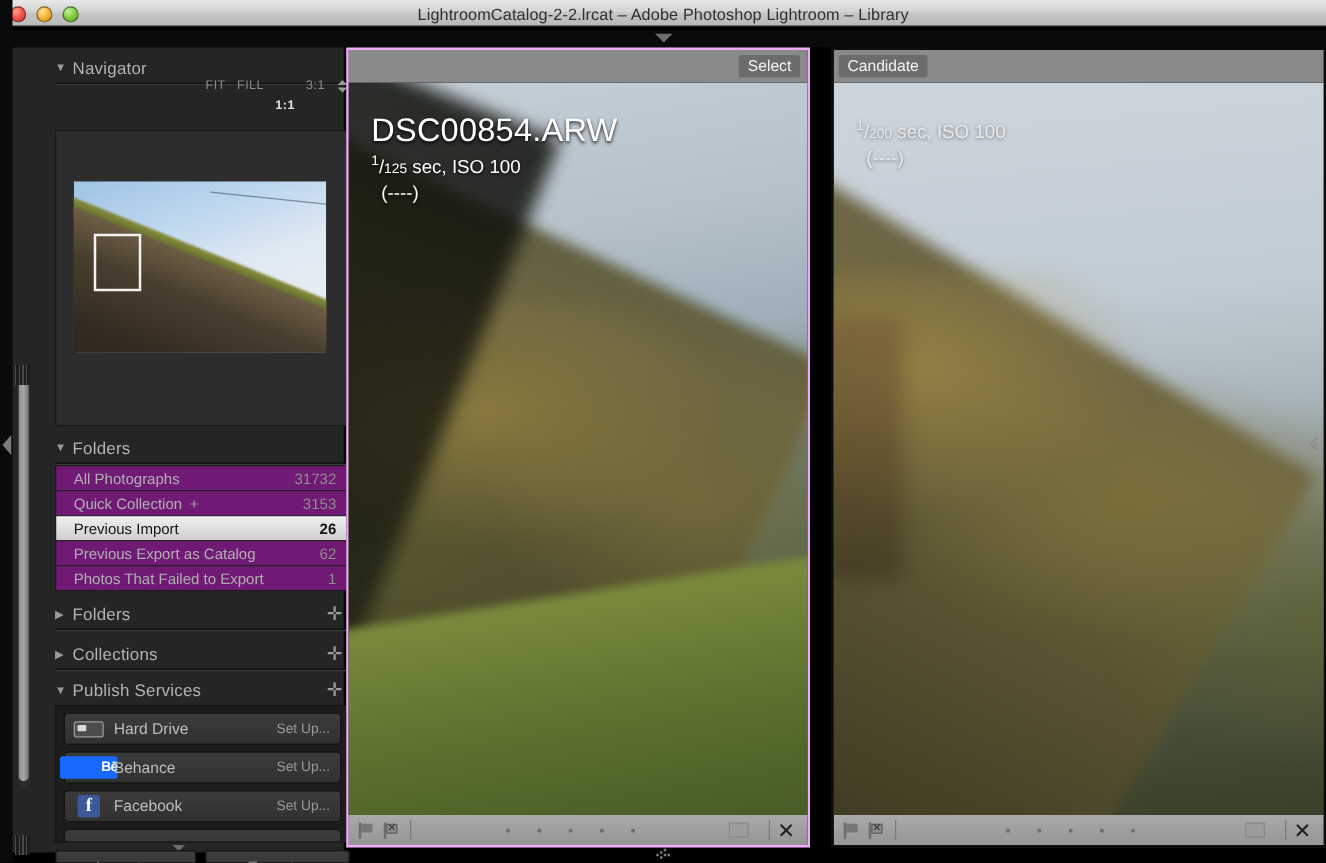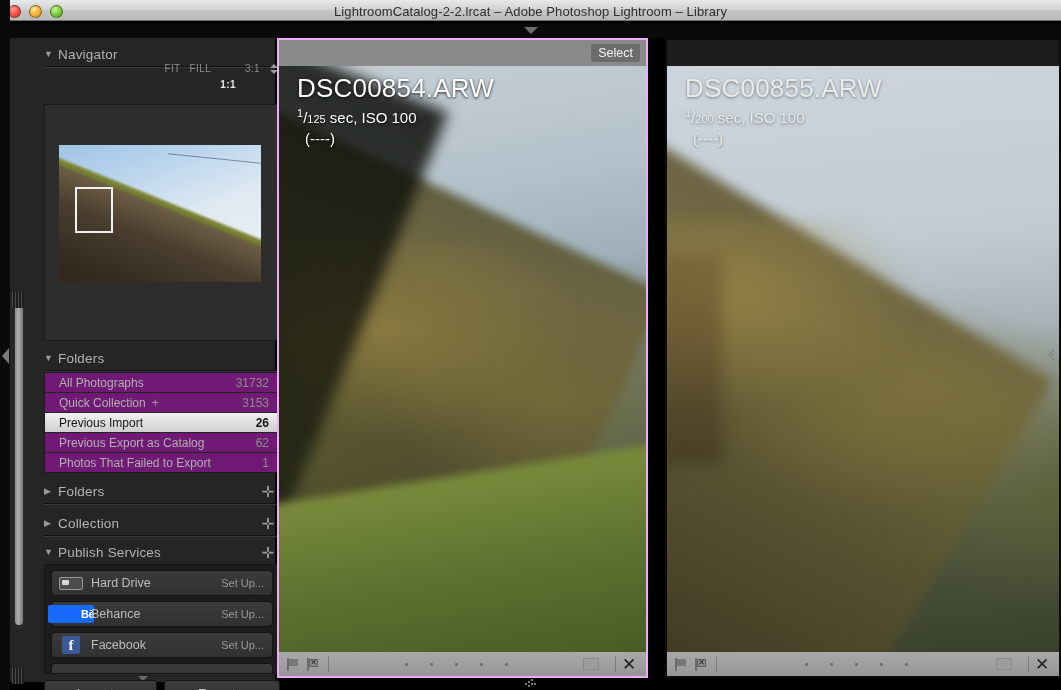--- a/index.html
+++ b/index.html
@@ -135,21 +135,21 @@
   .pr-sky{position:absolute;inset:0;background:linear-gradient(175deg,#cdd5dc 0%,#c2ccd4 30%,#aab5bb 46%,#7d8574 60%,#4e5640 80%,#39402a 100%);}
   .pr-hill{position:absolute;left:-30%;top:2%;width:150%;height:120%;transform:rotate(31deg);transform-origin:0 0;
            background:linear-gradient(175deg,#6a6344 0%,#756a42 14%,#5b5532 34%,#423e25 60%,#282818 88%);filter:blur(6px);}
   .pr-canopy{position:absolute;left:-12%;top:26%;width:130%;height:66%;
              background:radial-gradient(55% 42% at 20% 20%,rgba(158,138,70,.72),rgba(0,0,0,0) 70%),
                         radial-gradient(52% 40% at 55% 48%,rgba(126,114,58,.7),rgba(0,0,0,0) 72%),
                         radial-gradient(48% 40% at 85% 72%,rgba(96,98,50,.7),rgba(0,0,0,0) 72%);filter:blur(7px);}
   .pr-trunk{position:absolute;left:-2%;top:32%;width:16%;height:36%;
             background:linear-gradient(180deg,rgba(120,96,56,.75),rgba(60,50,28,.6));filter:blur(8px);}
 
-  .meta{position:absolute;left:18px;top:34px;z-index:5;color:#fff;
+  .meta{position:absolute;left:18px;top:50px;z-index:5;color:#fff;
         text-shadow:0 1px 3px rgba(0,0,0,.85);}
   .meta .fn{font-size:26px;letter-spacing:.2px;line-height:1.08;}
   .meta .ex{font-size:15px;margin-top:5px;}
   .meta .ex sup{font-size:11px;vertical-align:super;}
   .meta .ex sub{font-size:11px;vertical-align:baseline;}
   .meta .dash{font-size:15px;margin-top:4px;margin-left:8px;}
   .meta.dim{color:#e9eaea;text-shadow:0 1px 3px rgba(0,0,0,.45);}
 
   
   .ptool{position:absolute;left:0;bottom:0;width:100%;height:24px;
@@ -250,21 +250,21 @@
     </div>
 
     <div class="phead" style="top:441px;">
       <span class="ptri">▶</span>
       <span class="ptitle">Folders</span>
       <span class="plus">✛</span>
     </div>
 
     <div class="phead" style="top:473px;">
       <span class="ptri">▶</span>
-      <span class="ptitle">Collection</span>
+      <span class="ptitle">Collections</span>
       <span class="plus">✛</span>
     </div>
 
     <div class="phead" style="top:502px;">
       <span class="ptri">▼</span>
       <span class="ptitle">Publish Services</span>
       <span class="plus">✛</span>
     </div>
 
     <div class="psbox">
@@ -346,22 +346,24 @@
       </div>
     </div>
 
     <div class="pane pane-r">
       <div class="photo">
         <div class="pr-sky"></div>
         <div class="pr-hill"></div>
         <div class="pr-canopy"></div>
         <div class="pr-trunk"></div>
       </div>
+      <div class="panehdr">
+        <span class="badge badge-cand">Candidate</span>
+      </div>
       <div class="meta dim">
-        <div class="fn">DSC00855.ARW</div>
         <div class="ex">
           <sup>1</sup>/<sub>200</sub><span> sec, ISO 100</span>
         </div>
         <div class="dash">(----)</div>
       </div>
       <div class="ptool">
         <span class="tflag">
             <i class="pole"></i>
             <i class="cloth"></i>
           </span>

